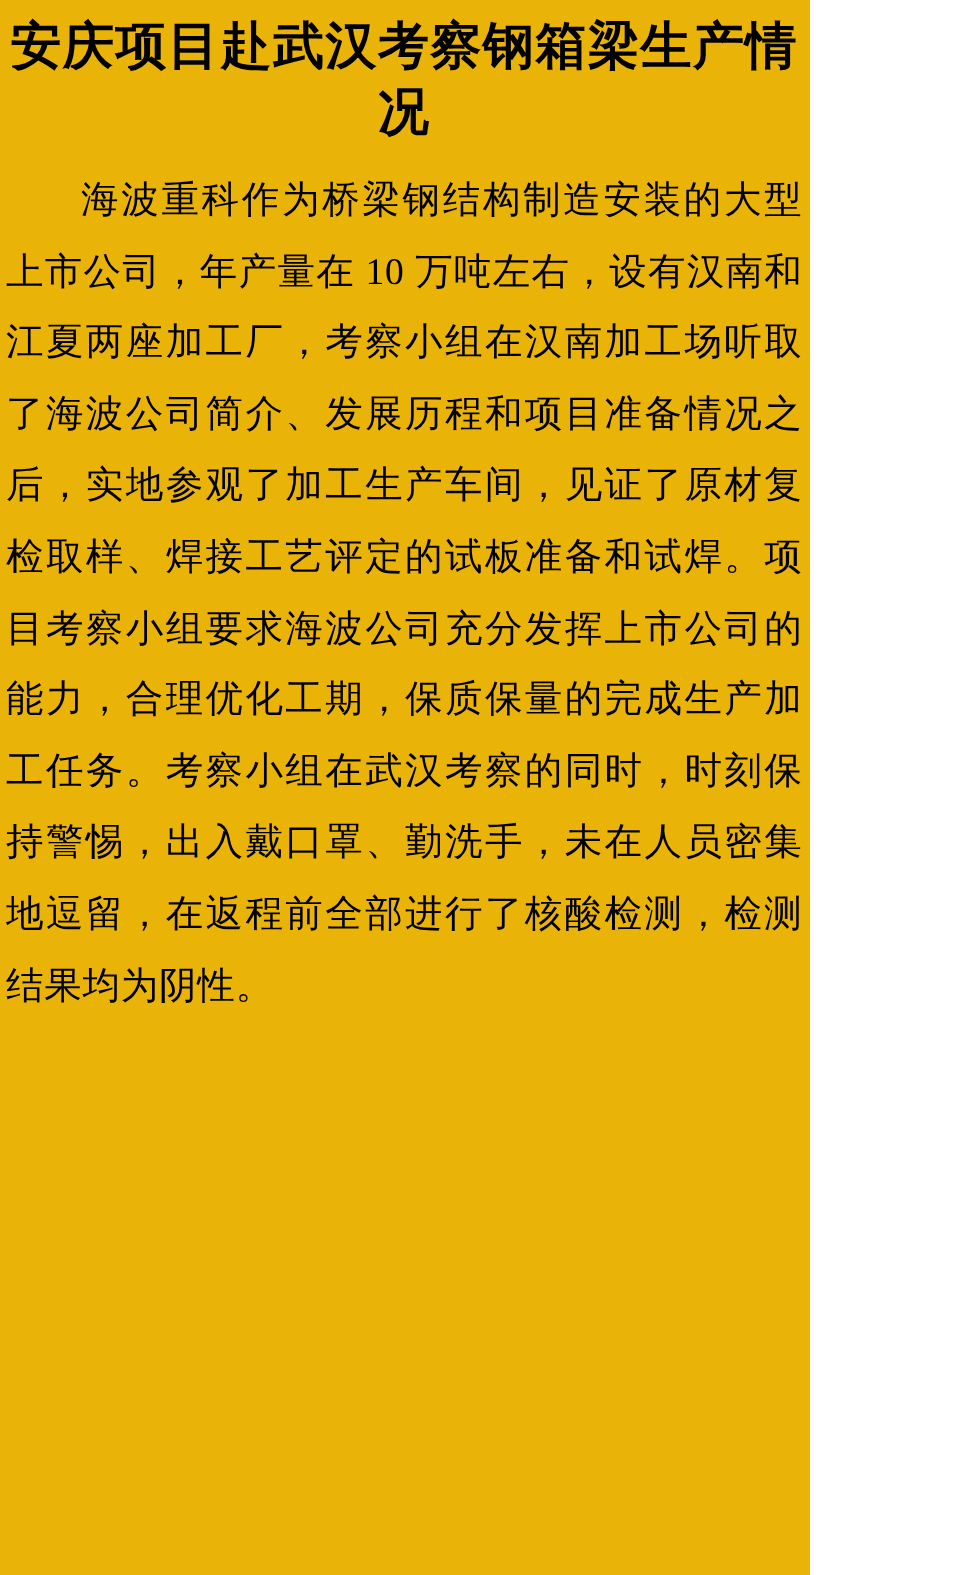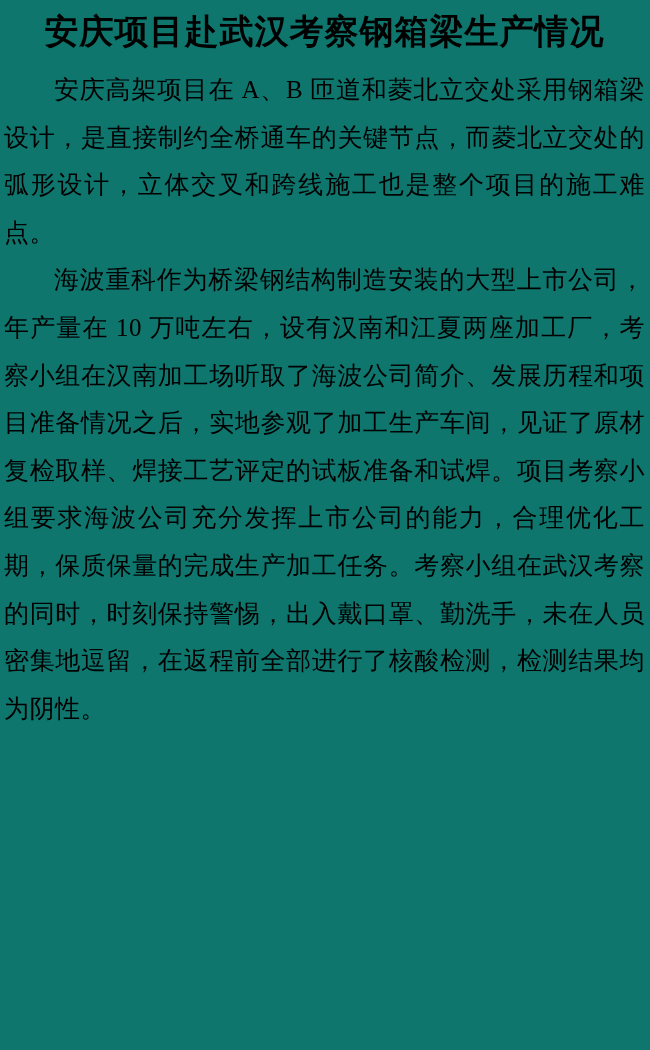--- a/index.html
+++ b/index.html
@@ -9,24 +9,24 @@
     }
     body {
       width: 650px;
       height: 1050px;
       overflow: hidden;
       font-family: "Liberation Serif", "DejaVu Serif", serif;
       color: #000000;
     }
     .page {
       box-sizing: border-box;
-      width: 650px;
+      width: 540px;
       height: 1050px;
       padding: 6px 5px 16px 4px;
-      background: #0f766e;
+      background: #eab308;
     }
     .doc-title {
       margin: 4px 0 12px 0;
       font-size: 34px;
       line-height: 44px;
       font-weight: bold;
       text-align: center;
       letter-spacing: 1px;
       font-family: "Liberation Serif", "DejaVu Serif", serif;
     }
@@ -42,17 +42,16 @@
       word-break: normal;
       overflow-wrap: break-word;
     }
   </style>
 </head>
 <body>
 
 <div class="page">
   <h1 class="doc-title">安庆项目赴武汉考察钢箱梁生产情况</h1>
   <div class="doc-body">
-    <p>安庆高架项目在 A、B 匝道和菱北立交处采用钢箱梁设计，是直接制约全桥通车的关键节点，而菱北立交处的弧形设计，立体交叉和跨线施工也是整个项目的施工难点。</p>
     <p>海波重科作为桥梁钢结构制造安装的大型上市公司，年产量在 10 万吨左右，设有汉南和江夏两座加工厂，考察小组在汉南加工场听取了海波公司简介、发展历程和项目准备情况之后，实地参观了加工生产车间，见证了原材复检取样、焊接工艺评定的试板准备和试焊。项目考察小组要求海波公司充分发挥上市公司的能力，合理优化工期，保质保量的完成生产加工任务。考察小组在武汉考察的同时，时刻保持警惕，出入戴口罩、勤洗手，未在人员密集地逗留，在返程前全部进行了核酸检测，检测结果均为阴性。</p>
 
   </div>
 </div>
 
 </body></html>

